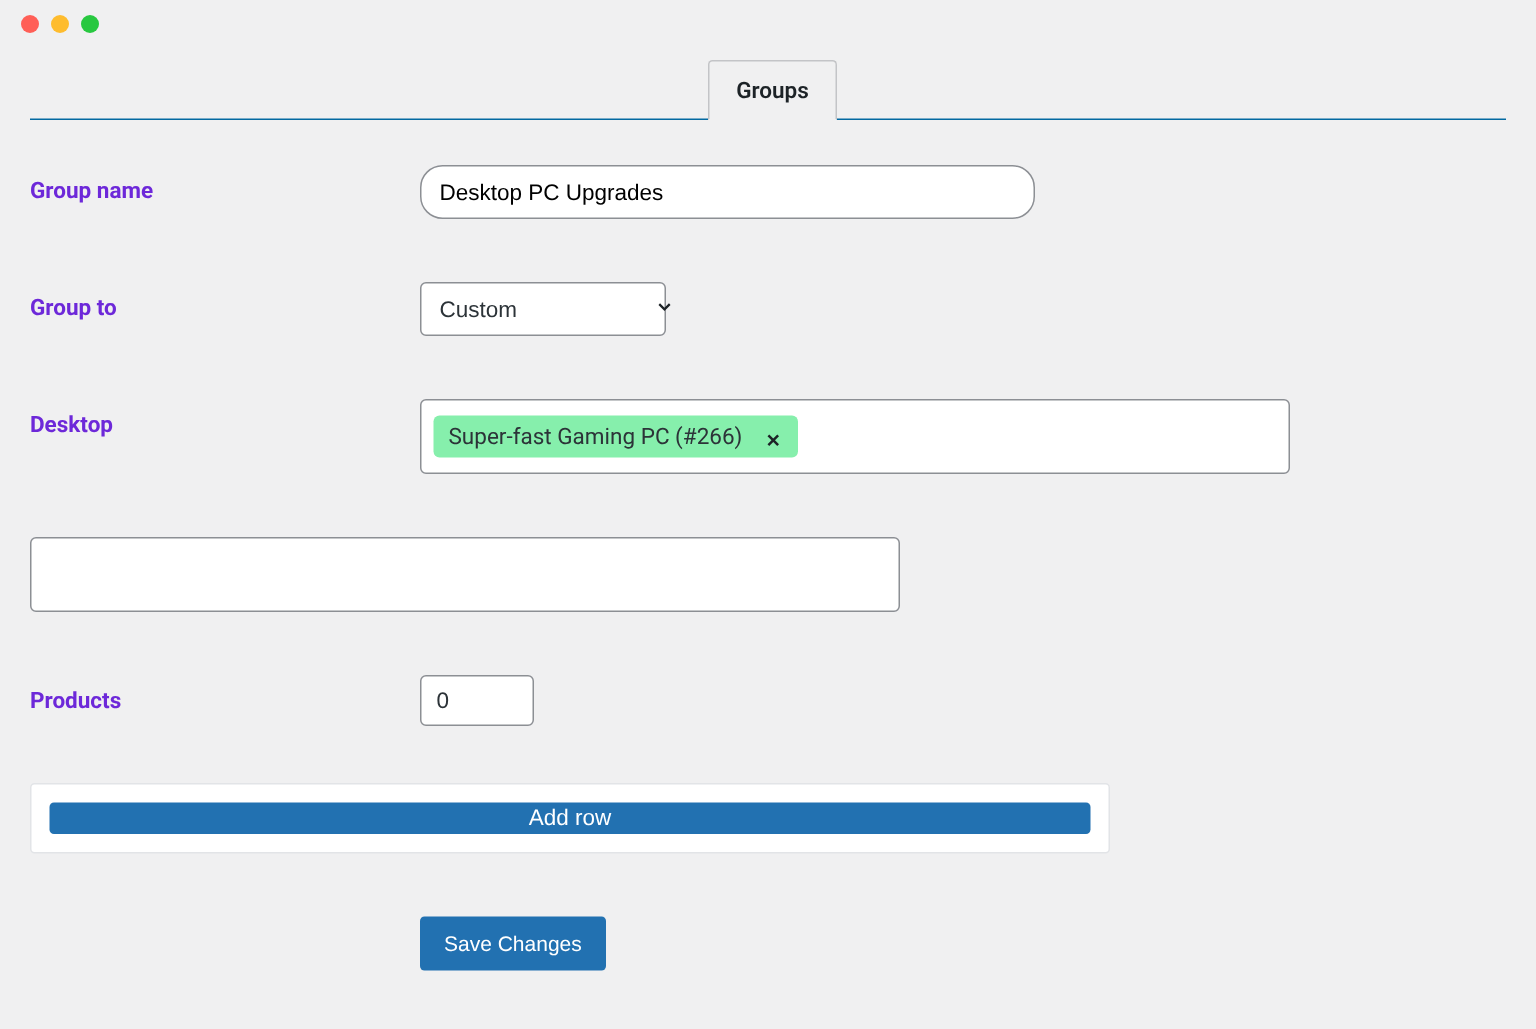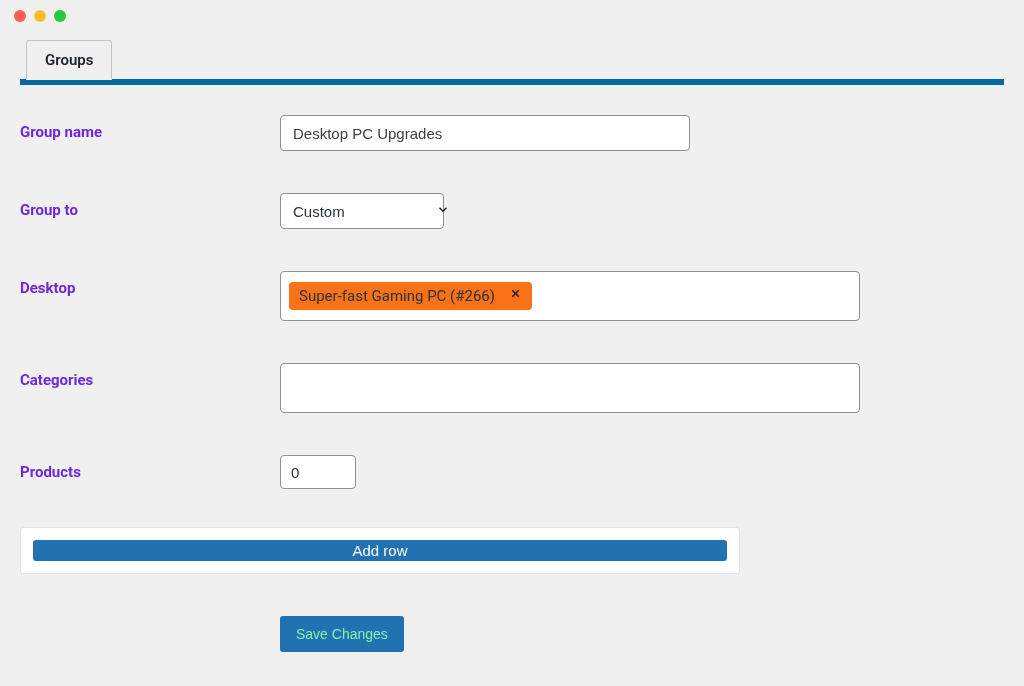--- a/index.html
+++ b/index.html
@@ -27,24 +27,25 @@
       height: 12px;
       border-radius: 50%;
     }
     .dot-red { background: #ff5f57; }
     .dot-yellow { background: #febc2e; }
     .dot-green { background: #28c840; }
     .content {
       padding: 8px 20px 20px 20px;
     }
     .tabs-wrap {
-      border-bottom: 6px solid #0369a1;
+      border-bottom: 1px solid #0369a1;
       display: flex;
       margin-bottom: 30px;
       padding-left: 6px;
+      justify-content: center;
     }
     .tab {
       background: #f0f0f1;
       border: 1px solid #c3c4c7;
       border-bottom: 1px solid #f0f0f1;
       padding: 10px 18px;
       font-size: 15px;
       font-weight: 600;
       color: #1d2327;
       margin-bottom: -1px;
@@ -66,24 +67,24 @@
       color: #6d28d9;
       padding-top: 8px;
     }
     .form-field {
       flex: 1;
     }
     .text-input {
       width: 410px;
       height: 36px;
       border: 1px solid #8c8f94;
-      border-radius: 4px;
+      border-radius: 15px;
       padding: 0 12px;
       font-size: 15px;
-      color: #404040;
+      color: #000000;
       background: #fff;
     }
     .select-wrap {
       position: relative;
       width: 180px;
     }
     .select {
       width: 164px;
       height: 36px;
       border: 1px solid #8c8f94;
@@ -112,25 +113,25 @@
       padding: 8px;
       display: flex;
       align-items: center;
       gap: 6px;
       flex-wrap: wrap;
     }
     .tag-field.wide {
       width: 580px;
     }
     .tag {
-      background: #f97316;
+      background: #86efac;
       border-radius: 4px;
       padding: 5px 10px;
       display: inline-flex;
-      align-items: flex-start;
+      align-items: flex-end;
       gap: 14px;
       font-size: 15px;
       color: #2c3338;
     }
     .tag-remove {
       cursor: pointer;
       font-weight: bold;
       color: #1d2327;
       display: inline-flex;
       align-items: center;
@@ -157,21 +158,21 @@
       height: 21px;
       background: #2271b1;
       color: #fff;
       border: none;
       border-radius: 3px;
       font-size: 15px;
       cursor: pointer;
     }
     .btn-primary {
       background: #2271b1;
-      color: #86efac;
+      color: #ffffff;
       border: none;
       border-radius: 3px;
       padding: 10px 16px;
       font-size: 14px;
       cursor: pointer;
     }
     .actions-row {
       margin-top: 32px;
       padding-left: 260px;
     }
@@ -225,21 +226,20 @@
                 <line x1="18" y1="6" x2="6" y2="18"></line>
                 <line x1="6" y1="6" x2="18" y2="18"></line>
               </svg>
           </span>
         </span>
       </div>
     </div>
   </div>
 
   <div class="form-row">
-    <div class="form-label">Categories</div>
     <div class="form-field">
       <div class="tag-field wide"></div>
     </div>
   </div>
 
   <div class="form-row tight">
     <div class="form-label">Products</div>
     <div class="form-field">
       <input type="text" class="number-input" value="0" style="">
     </div>

